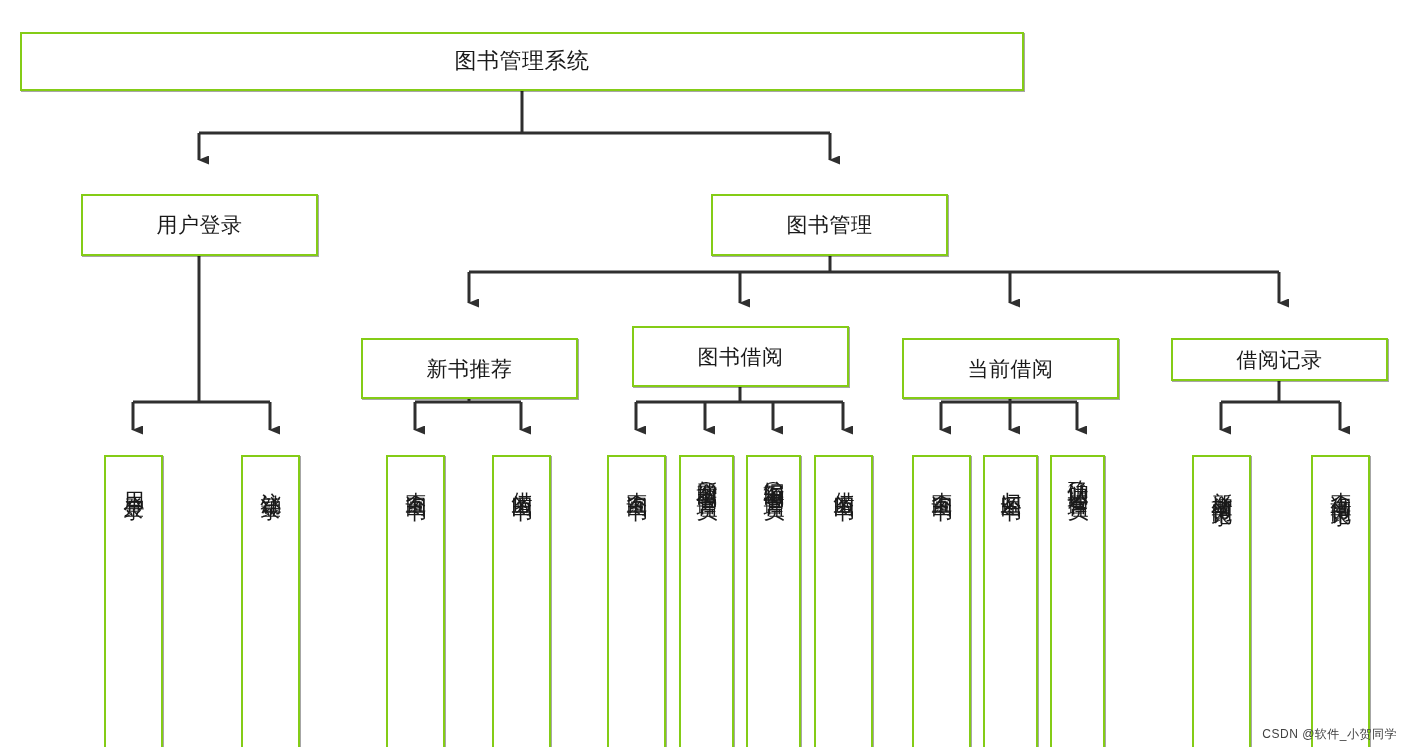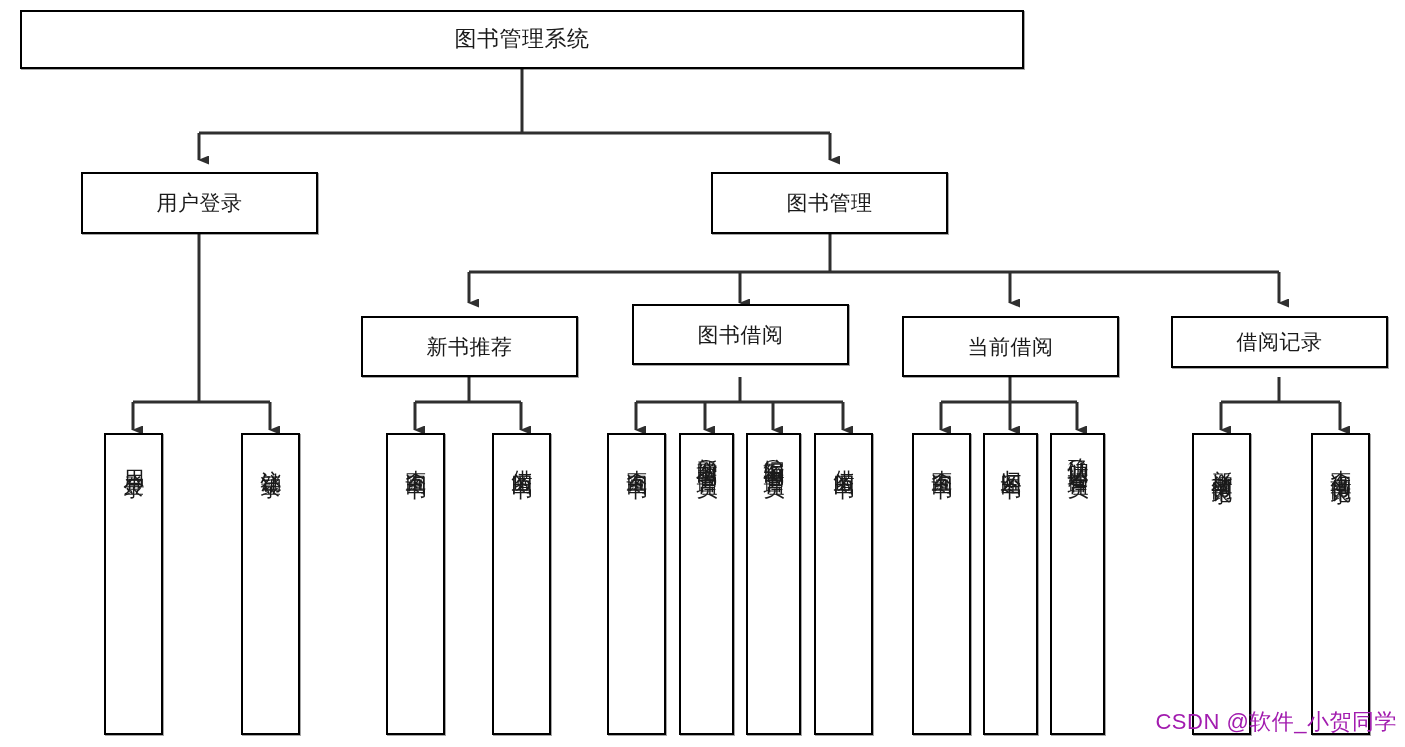--- a/index.html
+++ b/index.html
@@ -21,27 +21,28 @@
     position: absolute;
     left: 0;
     top: 0;
     width: 1405px;
     height: 747px;
     pointer-events: none;
   }
   .node {
     position: absolute;
     box-sizing: border-box;
-    border: 2px solid #000000;
+    border: 2px solid #84cc16;
     background: #ffffff;
     display: flex;
     align-items: center;
     justify-content: center;
     color: #1a1a1a;
     box-shadow: 1px 1px 0 rgba(0,0,0,0.35);
+    margin-top: 22px;
   }
   .node .label {
     display: block;
     text-align: center;
     letter-spacing: 0.5px;
   }
   
   .node.h .label {
     font-size: 21px;
     line-height: 1.2;
@@ -67,23 +68,23 @@
   .node.v.tall .label {
     max-height: 292px;
     padding-top: 0;
   }
   .node.v.tall {
     padding-top: 6px;
   }
   #watermark {
     position: absolute;
     right: 8px;
-    bottom: 10px;
-    font-size: 22px;
-    color: #a21caf;
+    bottom: 4px;
+    font-size: 12px;
+    color: #404040;
     white-space: nowrap;
     letter-spacing: 0.5px;
   }
 </style>
 </head>
 <body>
 
 <div id="canvas">
 
   <svg id="wires" viewBox="0 0 1405 747" xmlns="http://www.w3.org/2000/svg">
@@ -149,21 +150,21 @@
 
   <div class="node h" style="left:361px; top:316px; width:217px; height:61px;">
     <span class="label">新书推荐</span>
   </div>
   <div class="node h" style="left:632px; top:304px; width:217px; height:61px;">
     <span class="label">图书借阅</span>
   </div>
   <div class="node h" style="left:902px; top:316px; width:217px; height:61px;align-items:center;">
     <span class="label">当前借阅</span>
   </div>
-  <div class="node h" style="left:1171px; top:316px; width:217px; height:52px;">
+  <div class="node h" style="left:1171px; top:316px; width:217px; height:43px;">
     <span class="label">借阅记录</span>
   </div>
 
   <div class="node v" style="left:104px; top:433px; width:59px; height:302px;">
     <span class="label">用户登录</span>
   </div>
   <div class="node v" style="left:241px; top:433px; width:59px; height:302px;">
     <span class="label">注销登录</span>
   </div>
 

